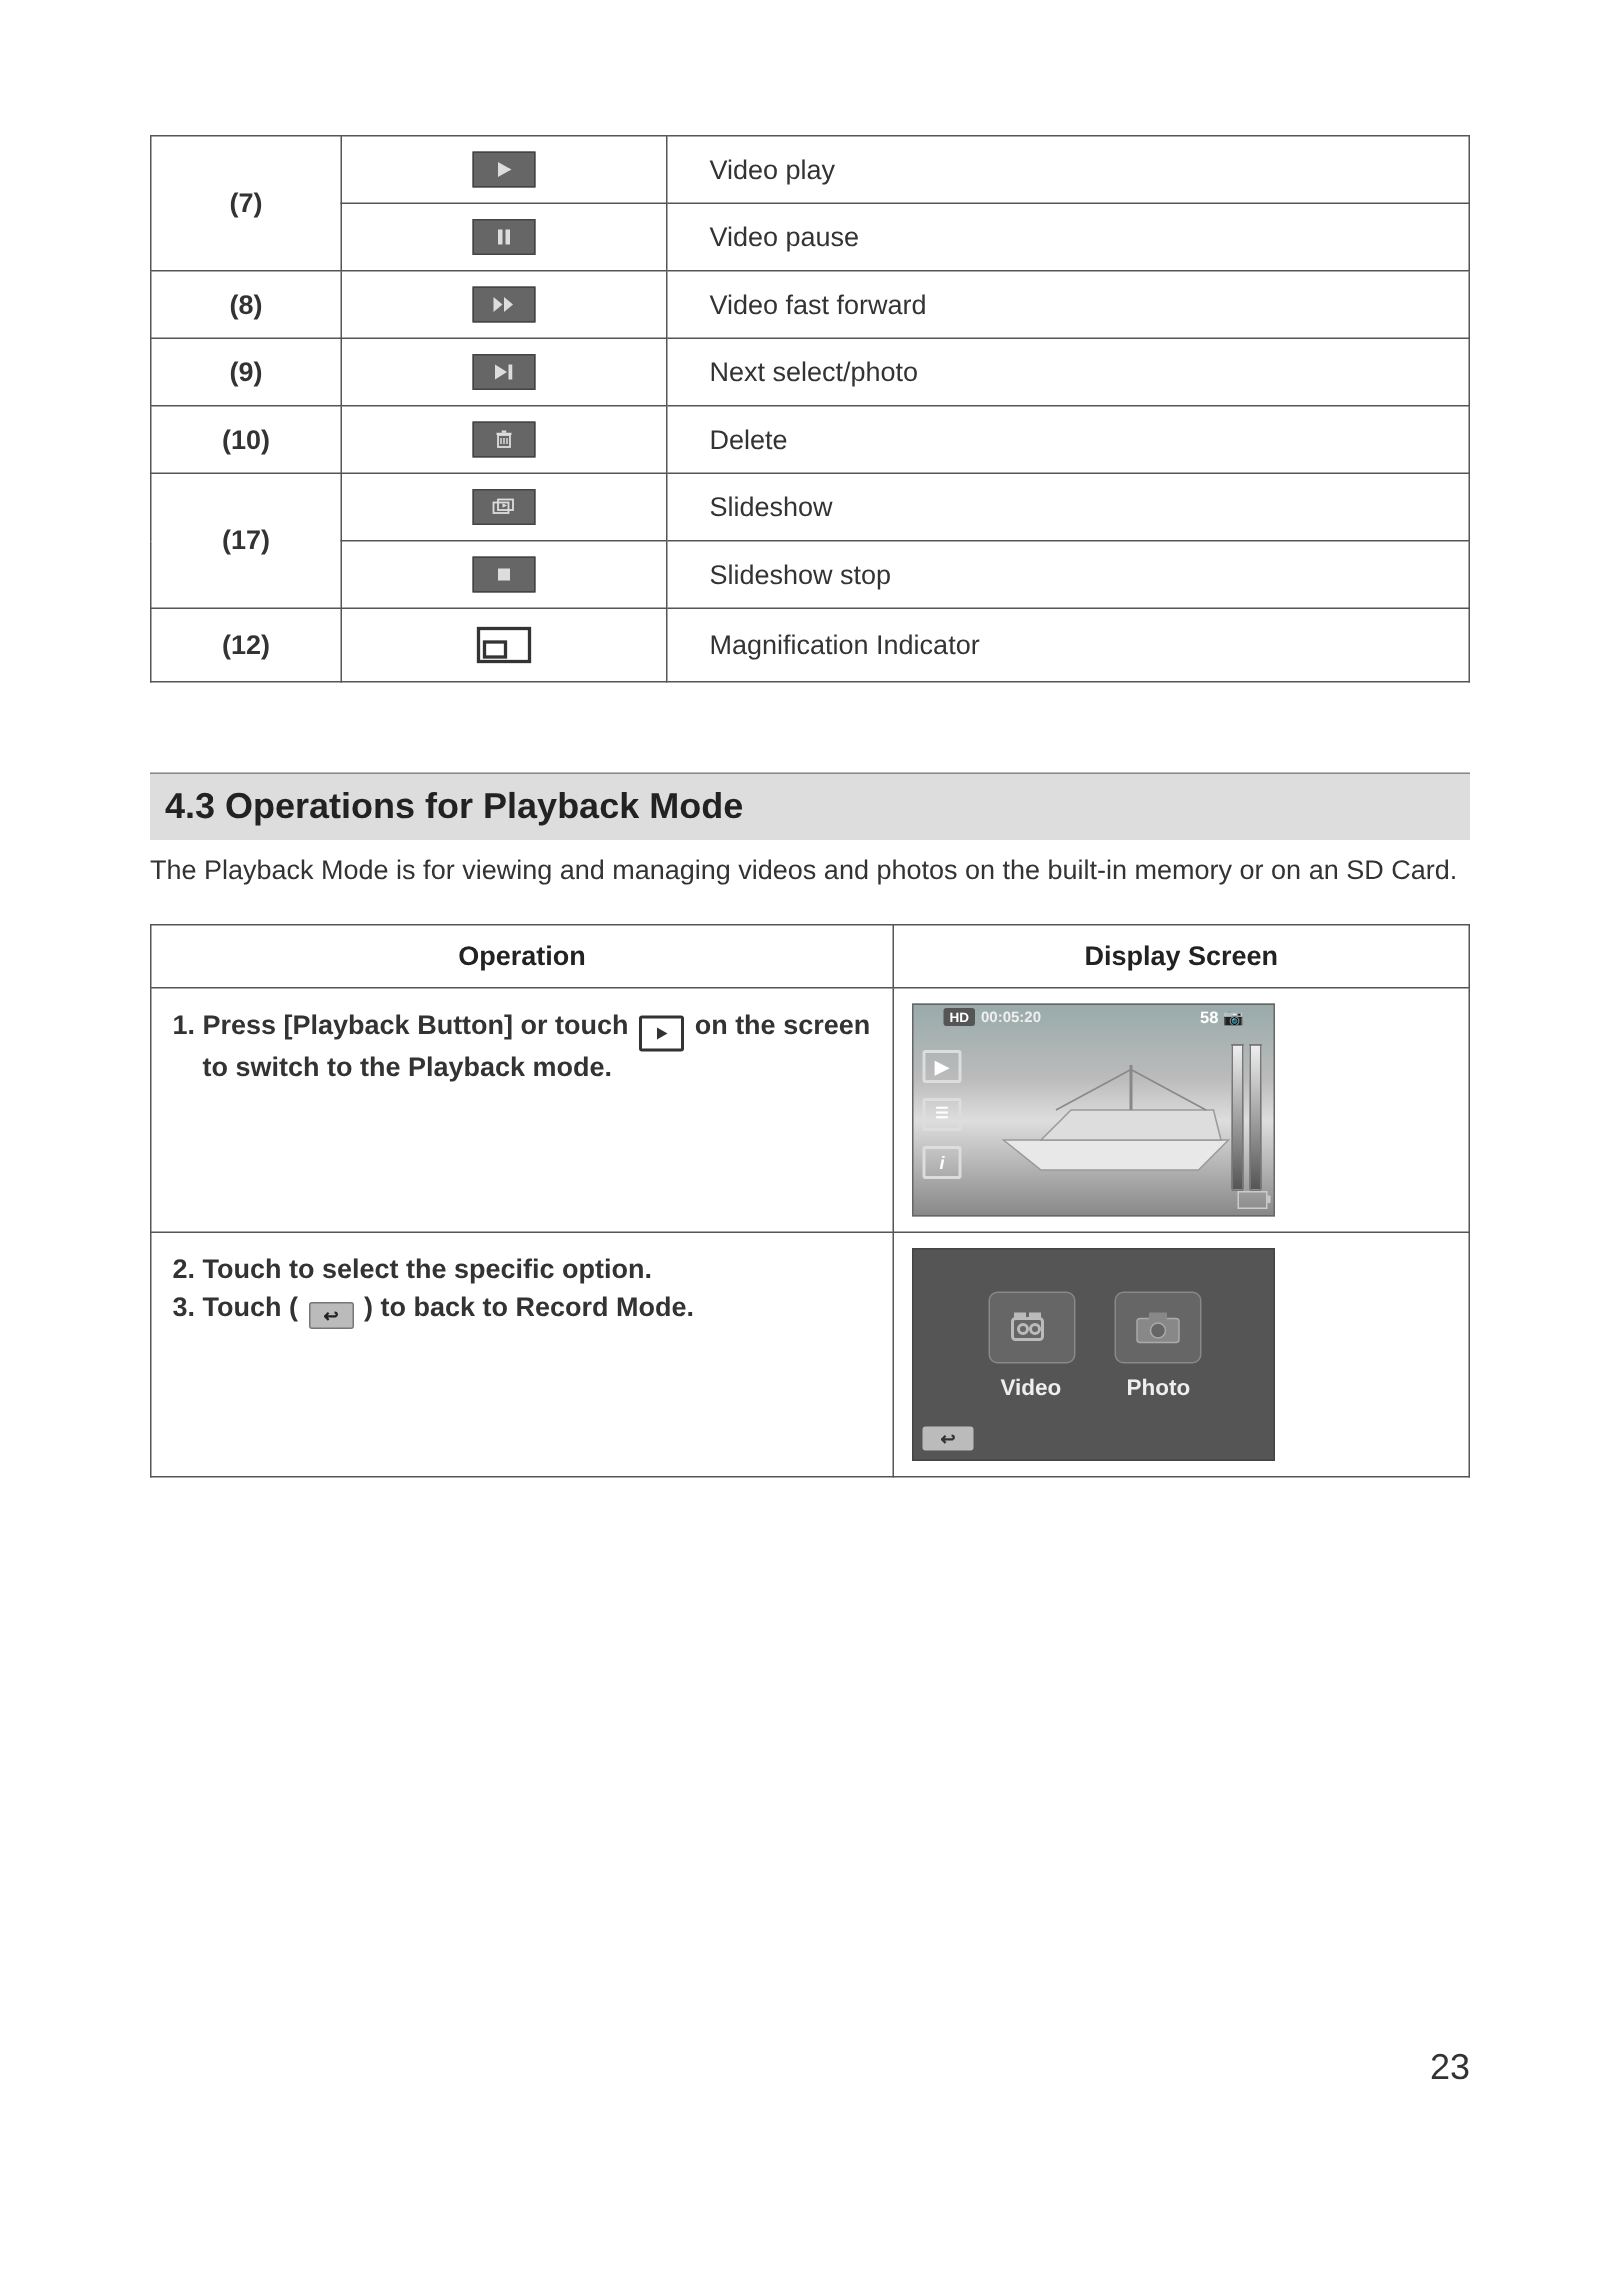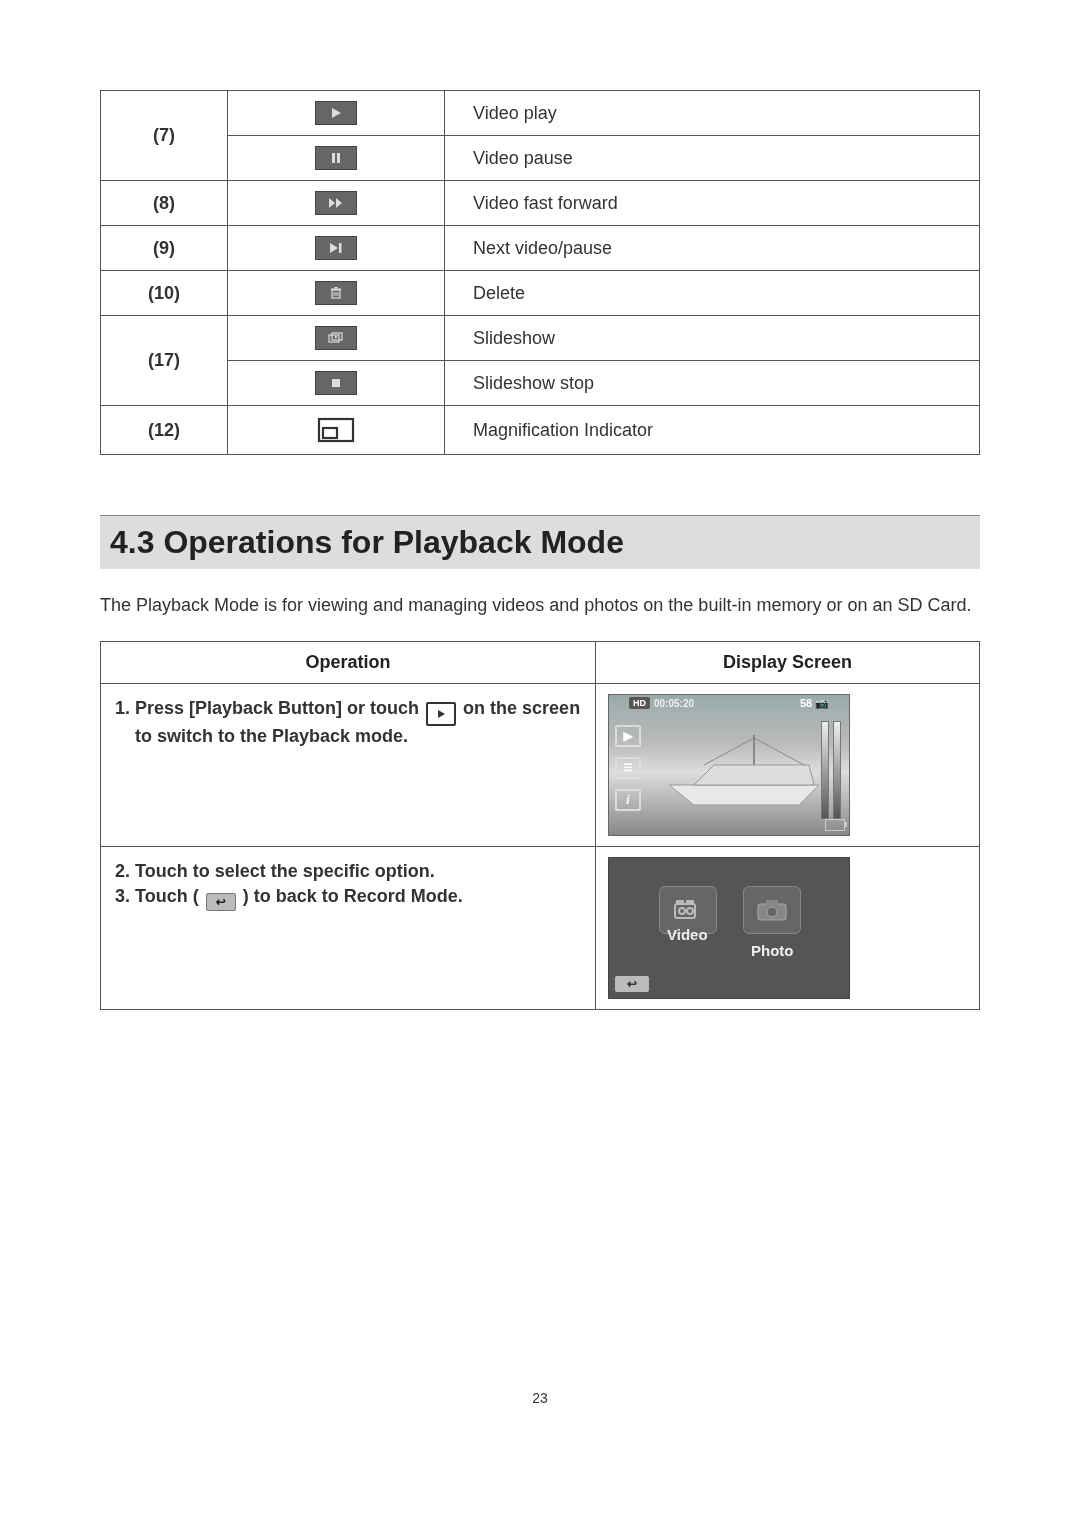--- a/index.html
+++ b/index.html
@@ -40,22 +40,22 @@
     border: 1px solid #444;
     width: 40px;
     height: 22px;
     font-size: 13px;
     line-height: 1;
   }
   .magcell svg { display:block; margin:auto; }
   h2.sect {
     background: #ddd;
     padding: 8px 10px;
-    font-size: 32px;
-    margin: 60px 0 24px 0;
+    font-size: 24px;
+    margin: 60px 0 8px 0;
     color: #222;
     border-top: 1px solid #888;
   }
   p.body {
     font-size: 18px;
     line-height: 1.35;
     margin: 8px 0 24px 0;
   }
   table.ops {
     border-collapse: collapse;
@@ -151,21 +151,21 @@
     width: 34px;
     height: 16px;
     background: #bbb;
     border-radius: 2px;
     display: flex;
     align-items: center;
     justify-content: center;
     color: #333;
     font-size: 12px;
   }
-  .pgnum { text-align:center; font-size:14px; margin-top:380px; }
+  .pgnum { text-align:right; font-size:24px; margin-top:380px; }
 </style>
 </head>
 <body>
 
 <table class="icons">
   <tbody>
       <tr>
     <td class="num" rowspan="2">(7)</td>
     <td class="ico">
       <span class="btnish">
@@ -202,21 +202,21 @@
   <tr>
     <td class="num">(9)</td>
     <td class="ico">
       <span class="btnish">
         <svg width="14" height="12" viewBox="0 0 14 12">
               <polygon points="1,1 9,6 1,11" fill="#ddd"></polygon>
               <rect x="10" y="1" width="2.5" height="10" fill="#ddd"></rect>
             </svg>
       </span>
     </td>
-    <td>Next video/pause</td>
+    <td>Next select/photo</td>
   </tr>
   <tr>
     <td class="num">(10)</td>
     <td class="ico">
       <span class="btnish">
         <svg width="14" height="14" viewBox="0 0 14 14">
               <rect x="3" y="4" width="8" height="8" fill="none" stroke="#ddd" stroke-width="1.2"></rect>
               <rect x="2" y="2.5" width="10" height="1.5" fill="#ddd"></rect>
               <rect x="5.5" y="1" width="3" height="1.5" fill="#ddd"></rect>
               <line x1="5" y1="6" x2="5" y2="10" stroke="#ddd"></line>
@@ -337,21 +337,21 @@
                 <rect x="15" y="2" width="8" height="4" fill="#bbb"></rect>
               </svg>
         </div>
         <div class="bigicon" style="left:134px; top:28px;">
           <svg width="34" height="24" viewBox="0 0 34 24">
                 <rect x="3" y="6" width="28" height="16" rx="2" fill="#888" stroke="#aaa"></rect>
                 <circle cx="17" cy="14" r="5" fill="#666" stroke="#aaa"></circle>
                 <rect x="11" y="2" width="12" height="5" fill="#888"></rect>
               </svg>
         </div>
-        <div class="lab" style="left:58px; top:68px;">Video</div>
+        <div class="lab" style="left:58px; top:84px;">Video</div>
         <div class="lab" style="left:142px; top:84px;">Photo</div>
         <div class="retpill">↩</div>
       </div>
     </td>
   </tr>
 </tbody>
   </table>
 
 <div class="pgnum">23</div>
 

